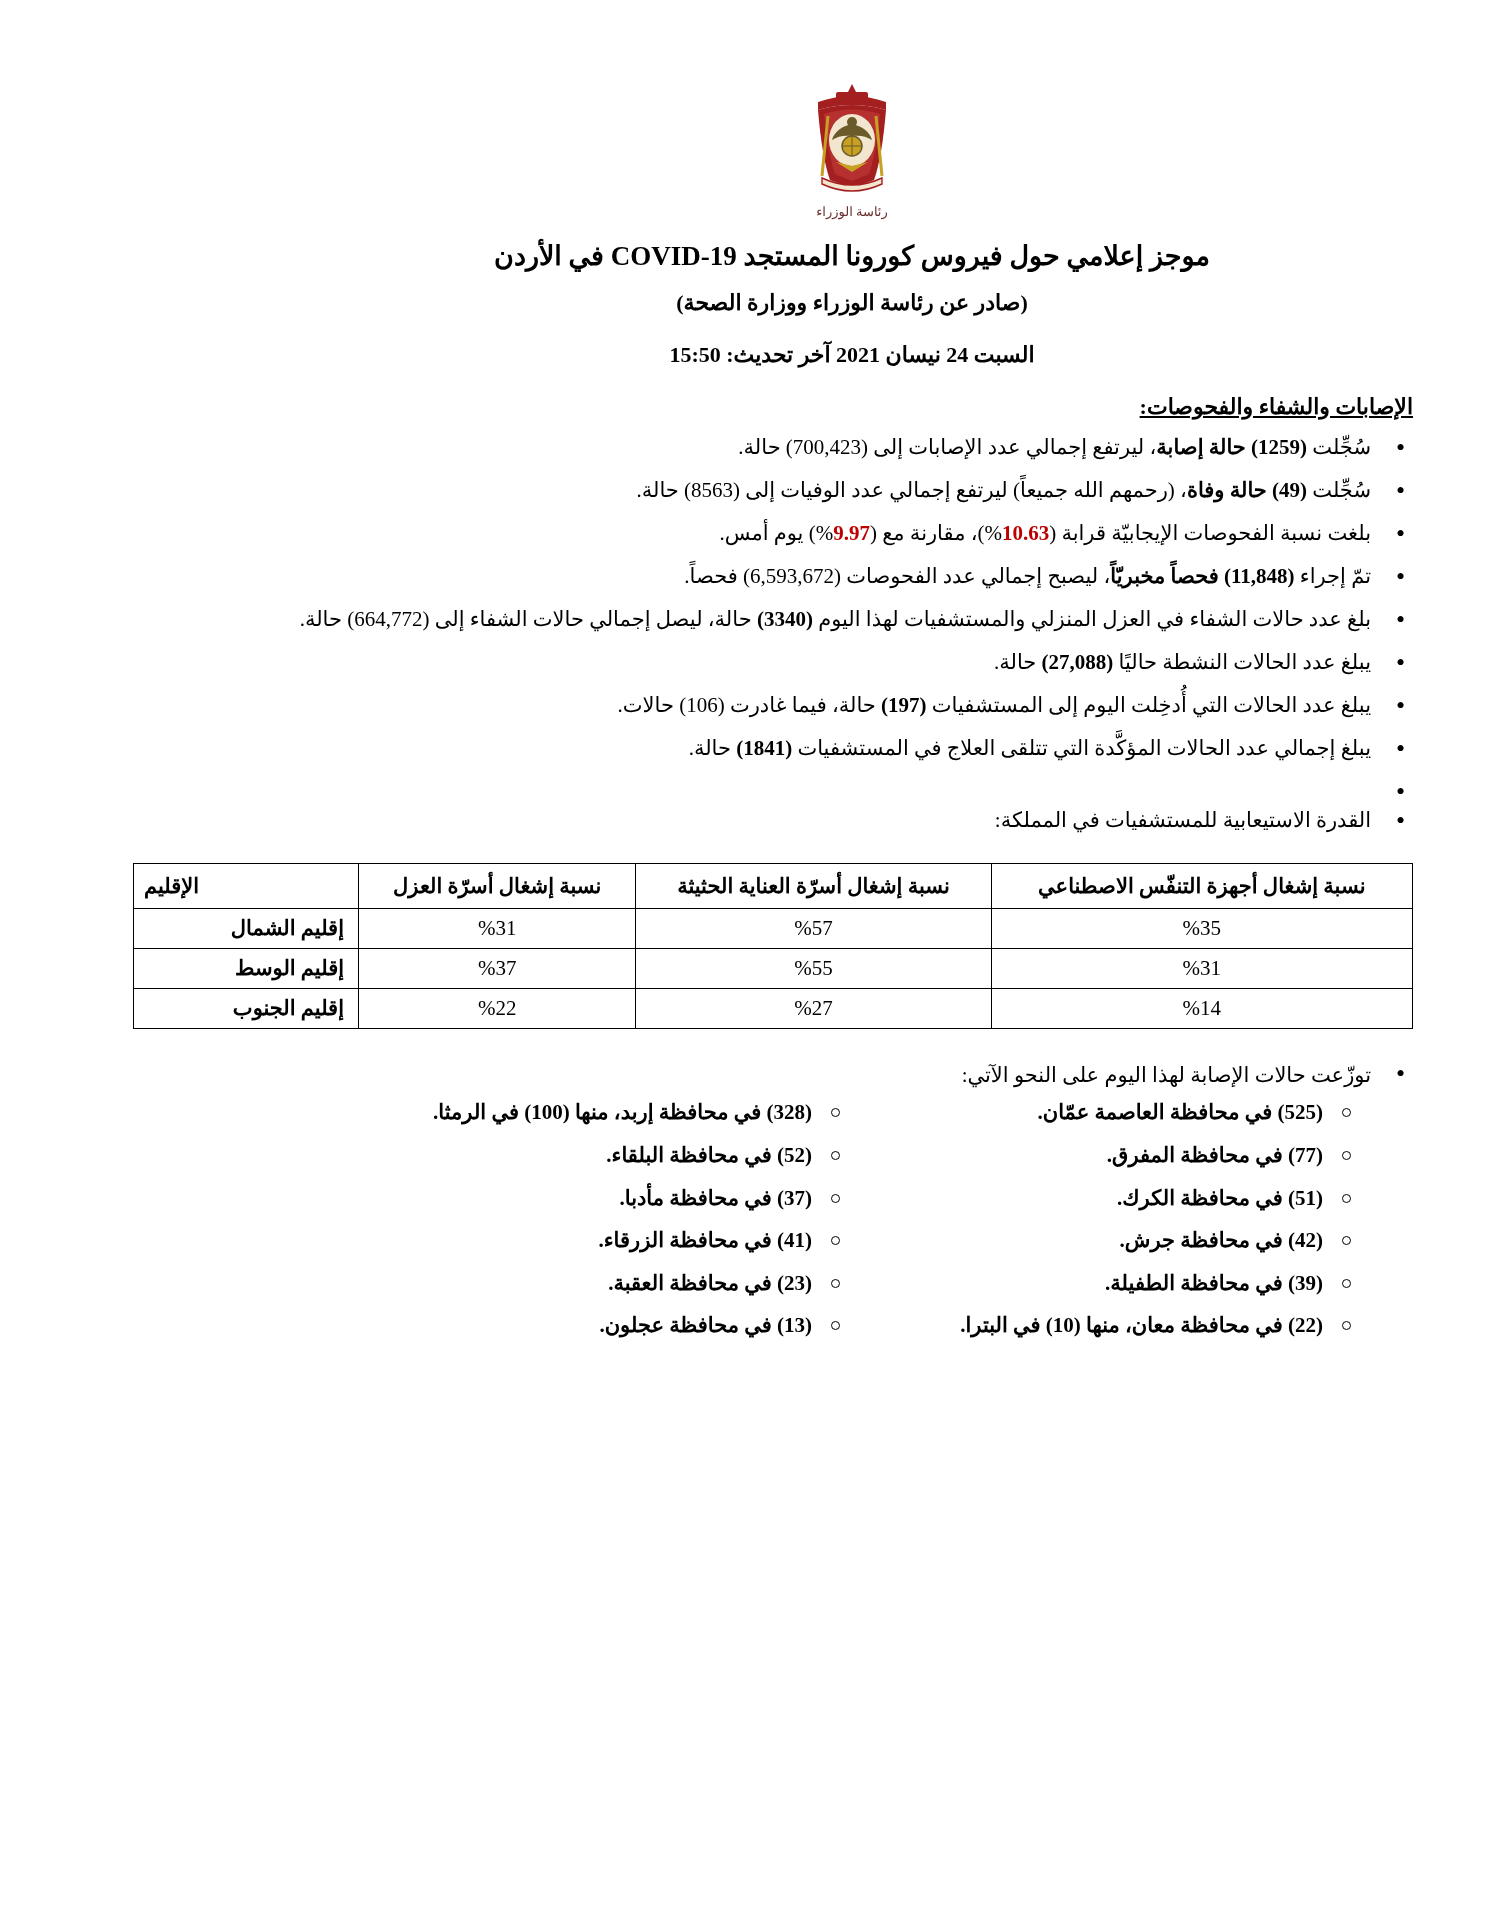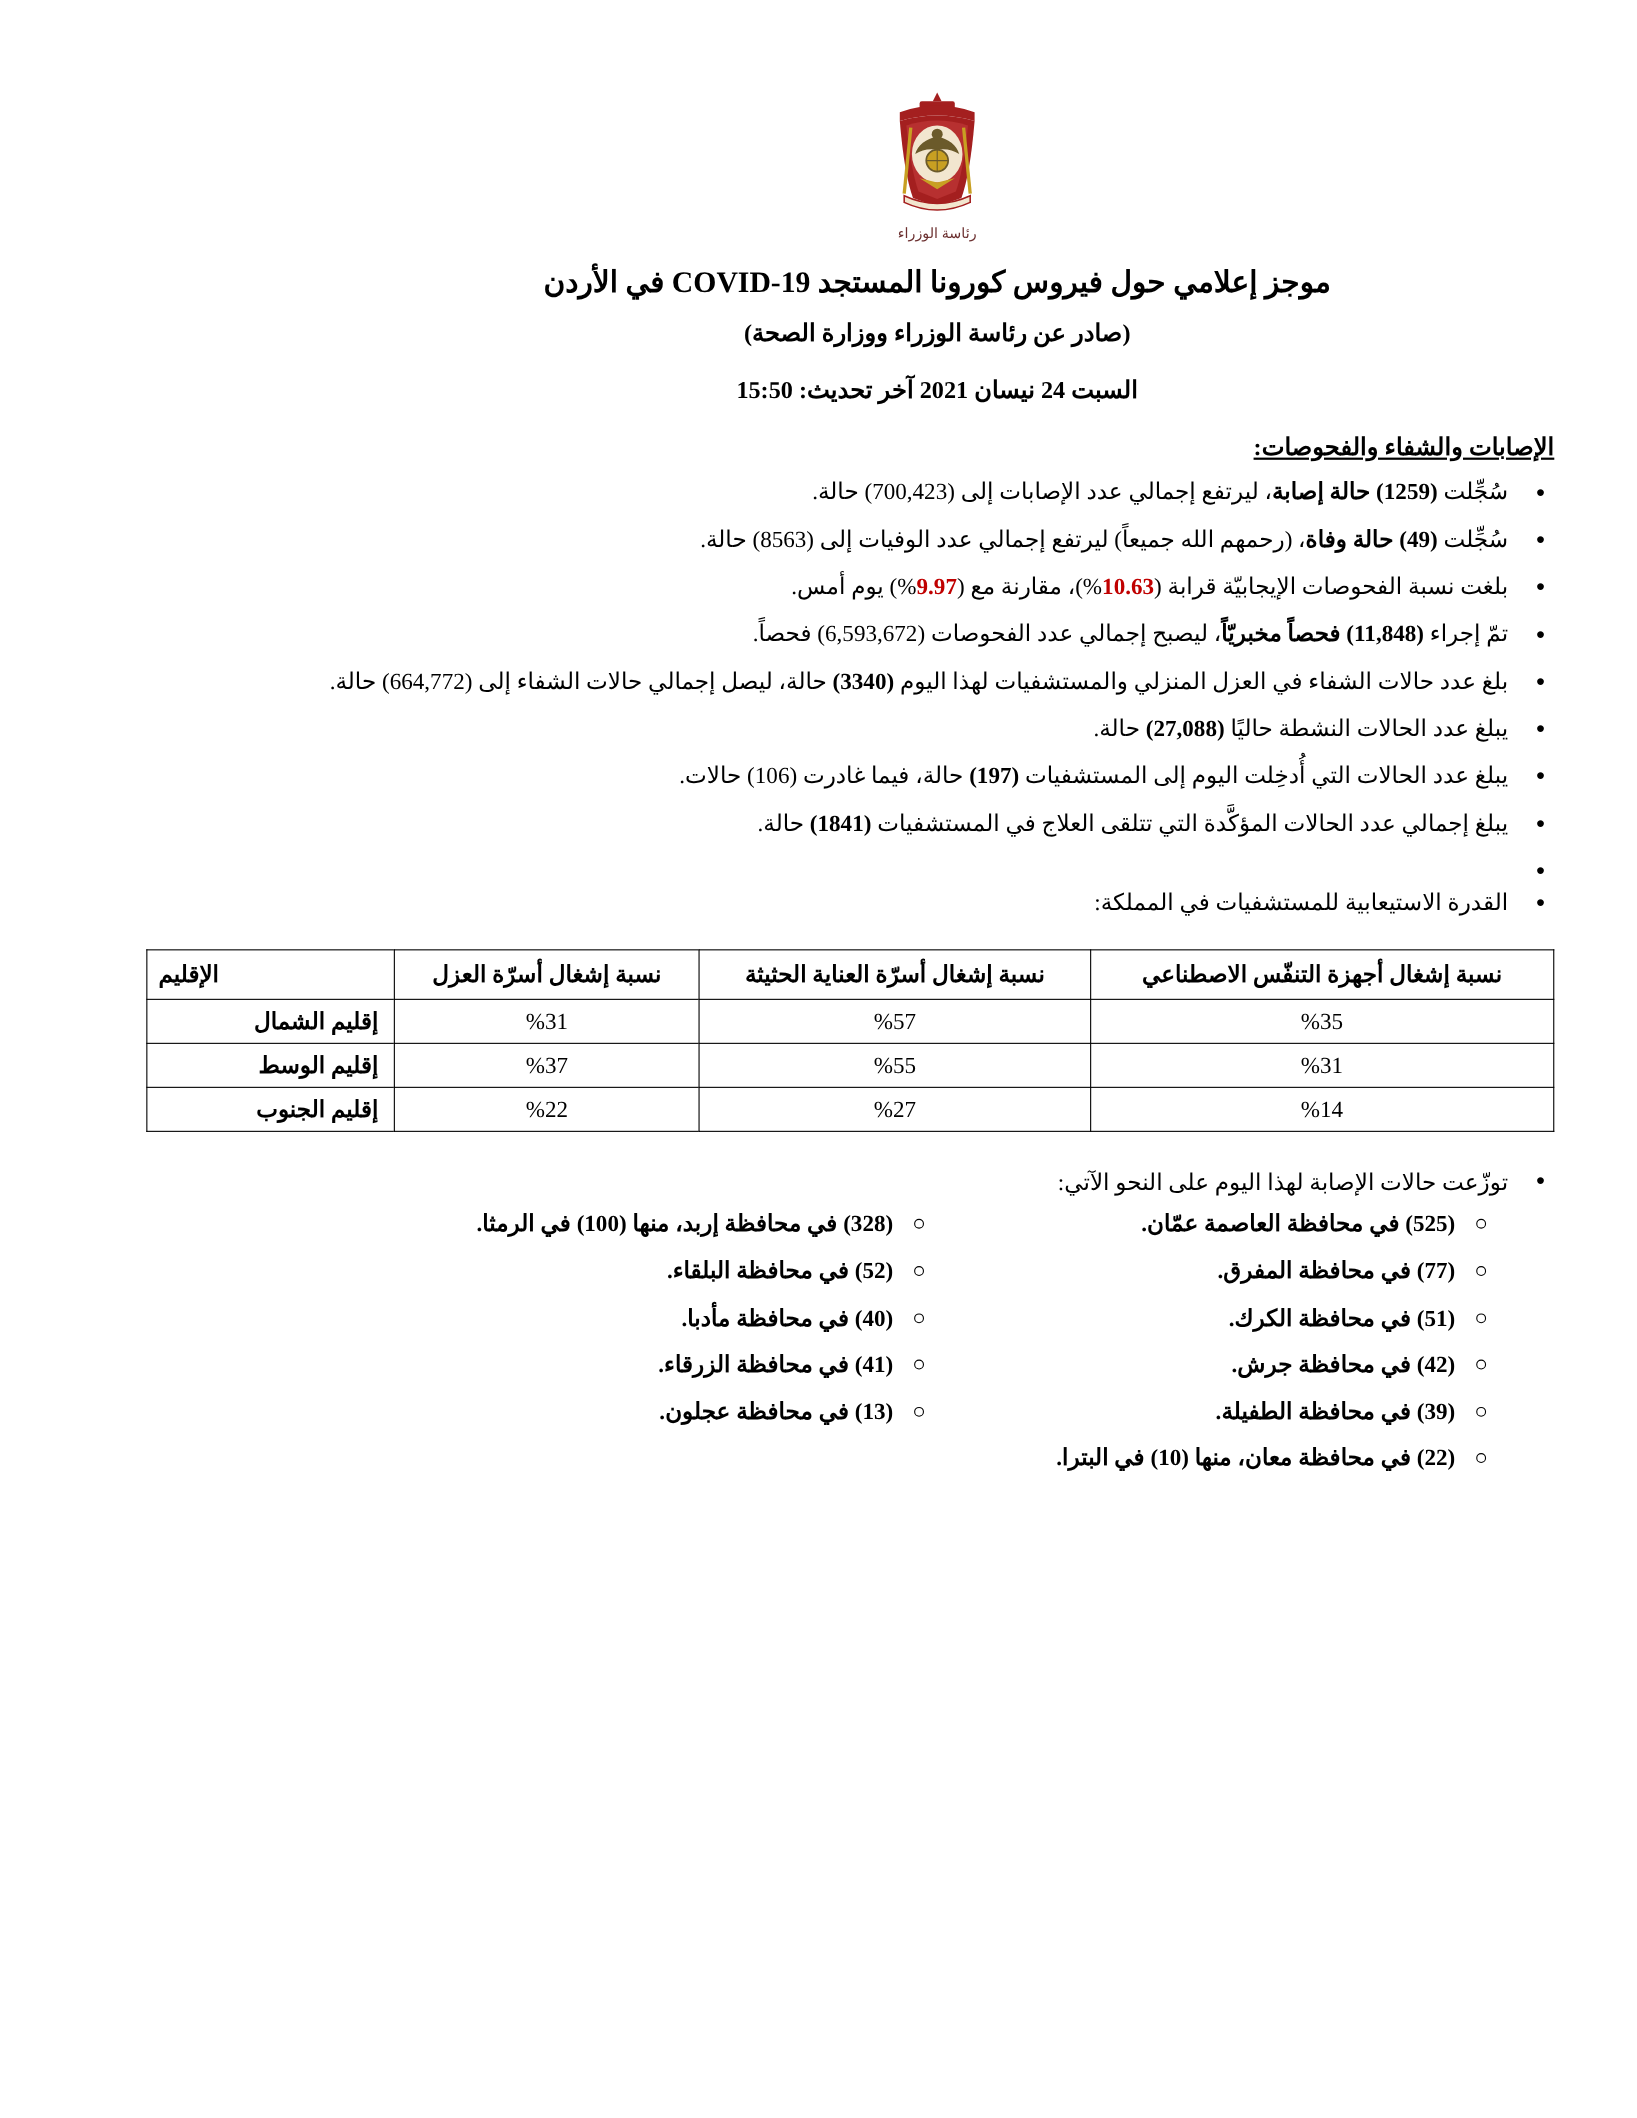--- a/index.html
+++ b/index.html
@@ -288,19 +288,20 @@
       <div class="dist-item">(525) في محافظة العاصمة عمّان.</div>
       <div class="dist-item">(77) في محافظة المفرق.</div>
       <div class="dist-item">(51) في محافظة الكرك.</div>
       <div class="dist-item">(42) في محافظة جرش.</div>
       <div class="dist-item">(39) في محافظة الطفيلة.</div>
       <div class="dist-item">(22) في محافظة معان، منها (10) في البترا.</div>
     </div>
     <div class="dist-col left">
       <div class="dist-item">(328) في محافظة إربد، منها (100) في الرمثا.</div>
       <div class="dist-item">(52) في محافظة البلقاء.</div>
-      <div class="dist-item">(40) في محافظة مأدبا.</div>
+      <div class="dist-item">(37) في محافظة مأدبا.</div>
       <div class="dist-item">(41) في محافظة الزرقاء.</div>
+      <div class="dist-item">(23) في محافظة العقبة.</div>
       <div class="dist-item">(13) في محافظة عجلون.</div>
     </div>
   </div>
 
 </div>
 
 </body></html>

